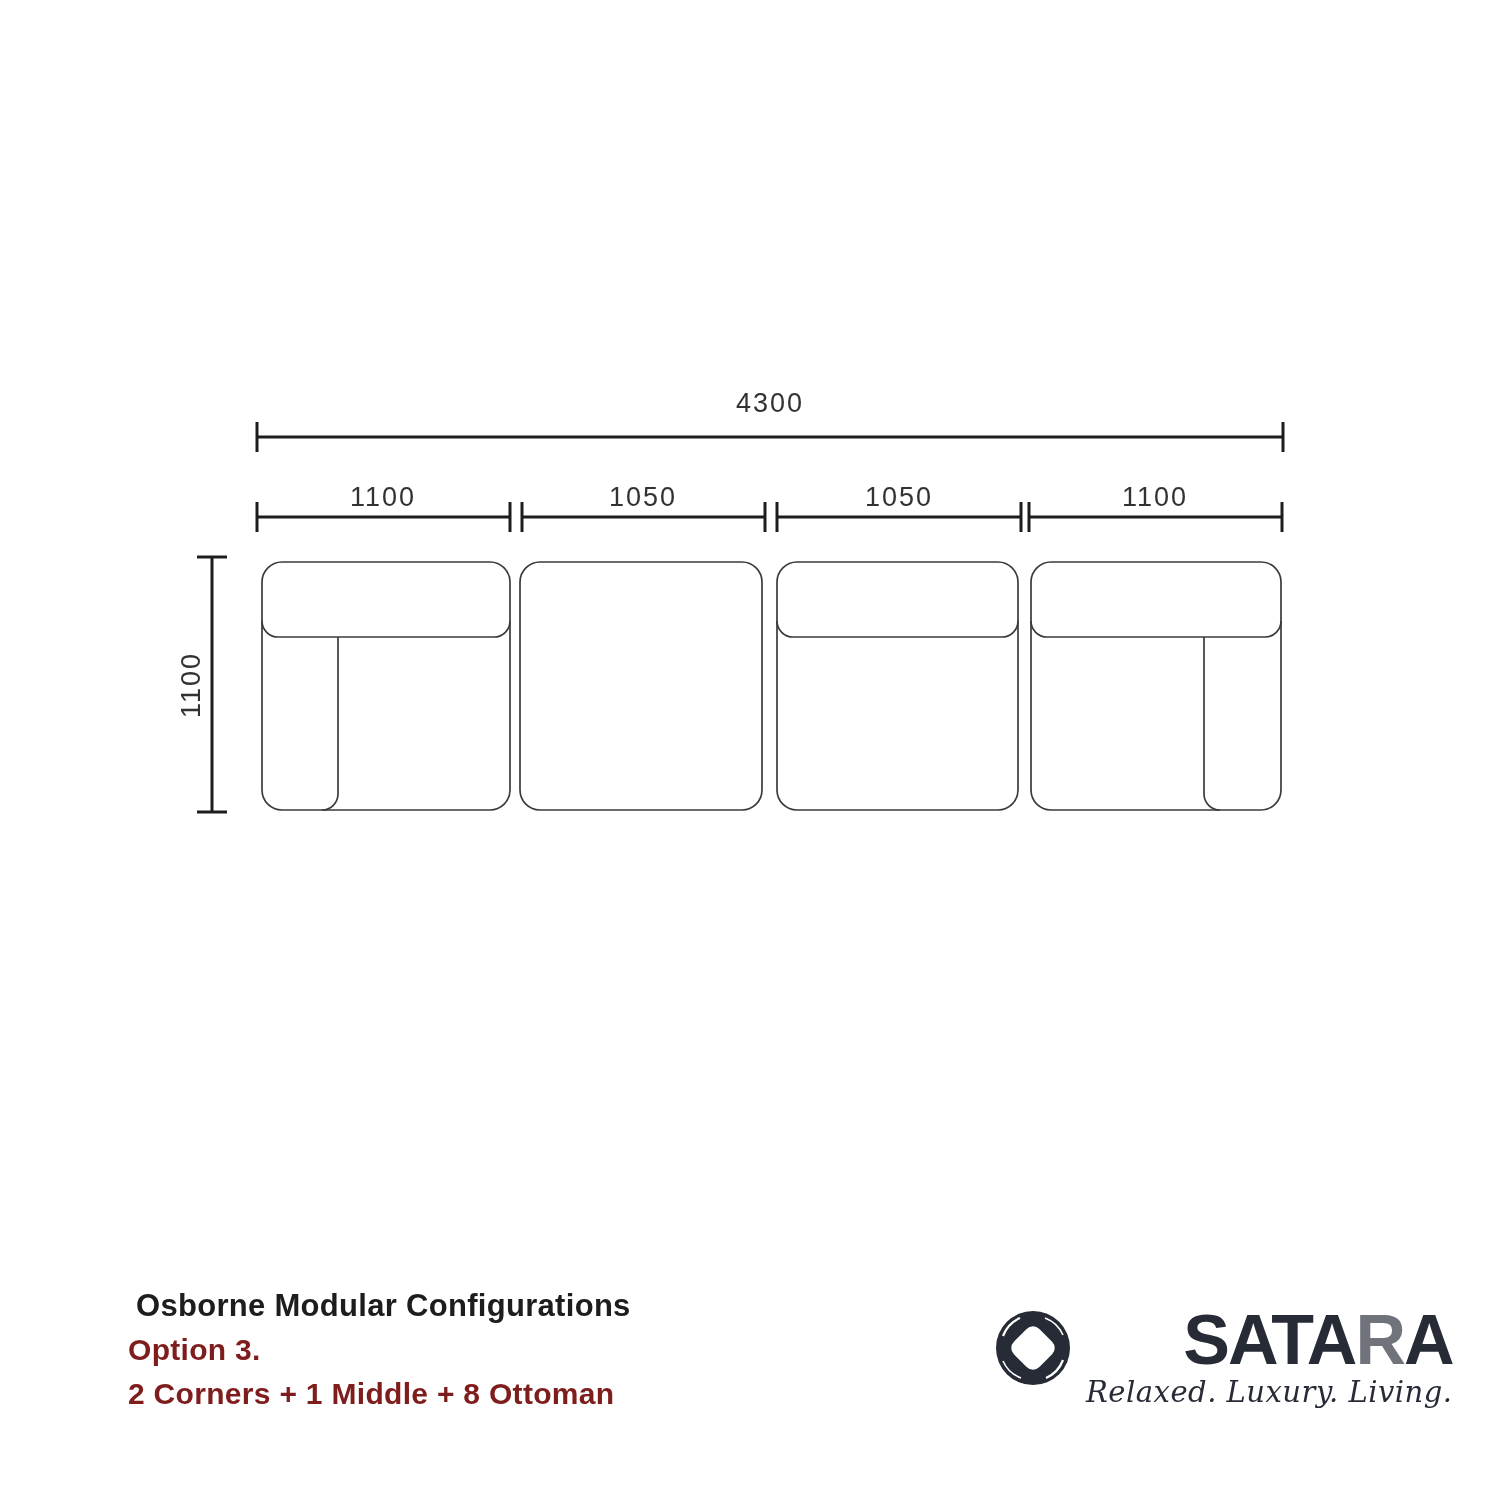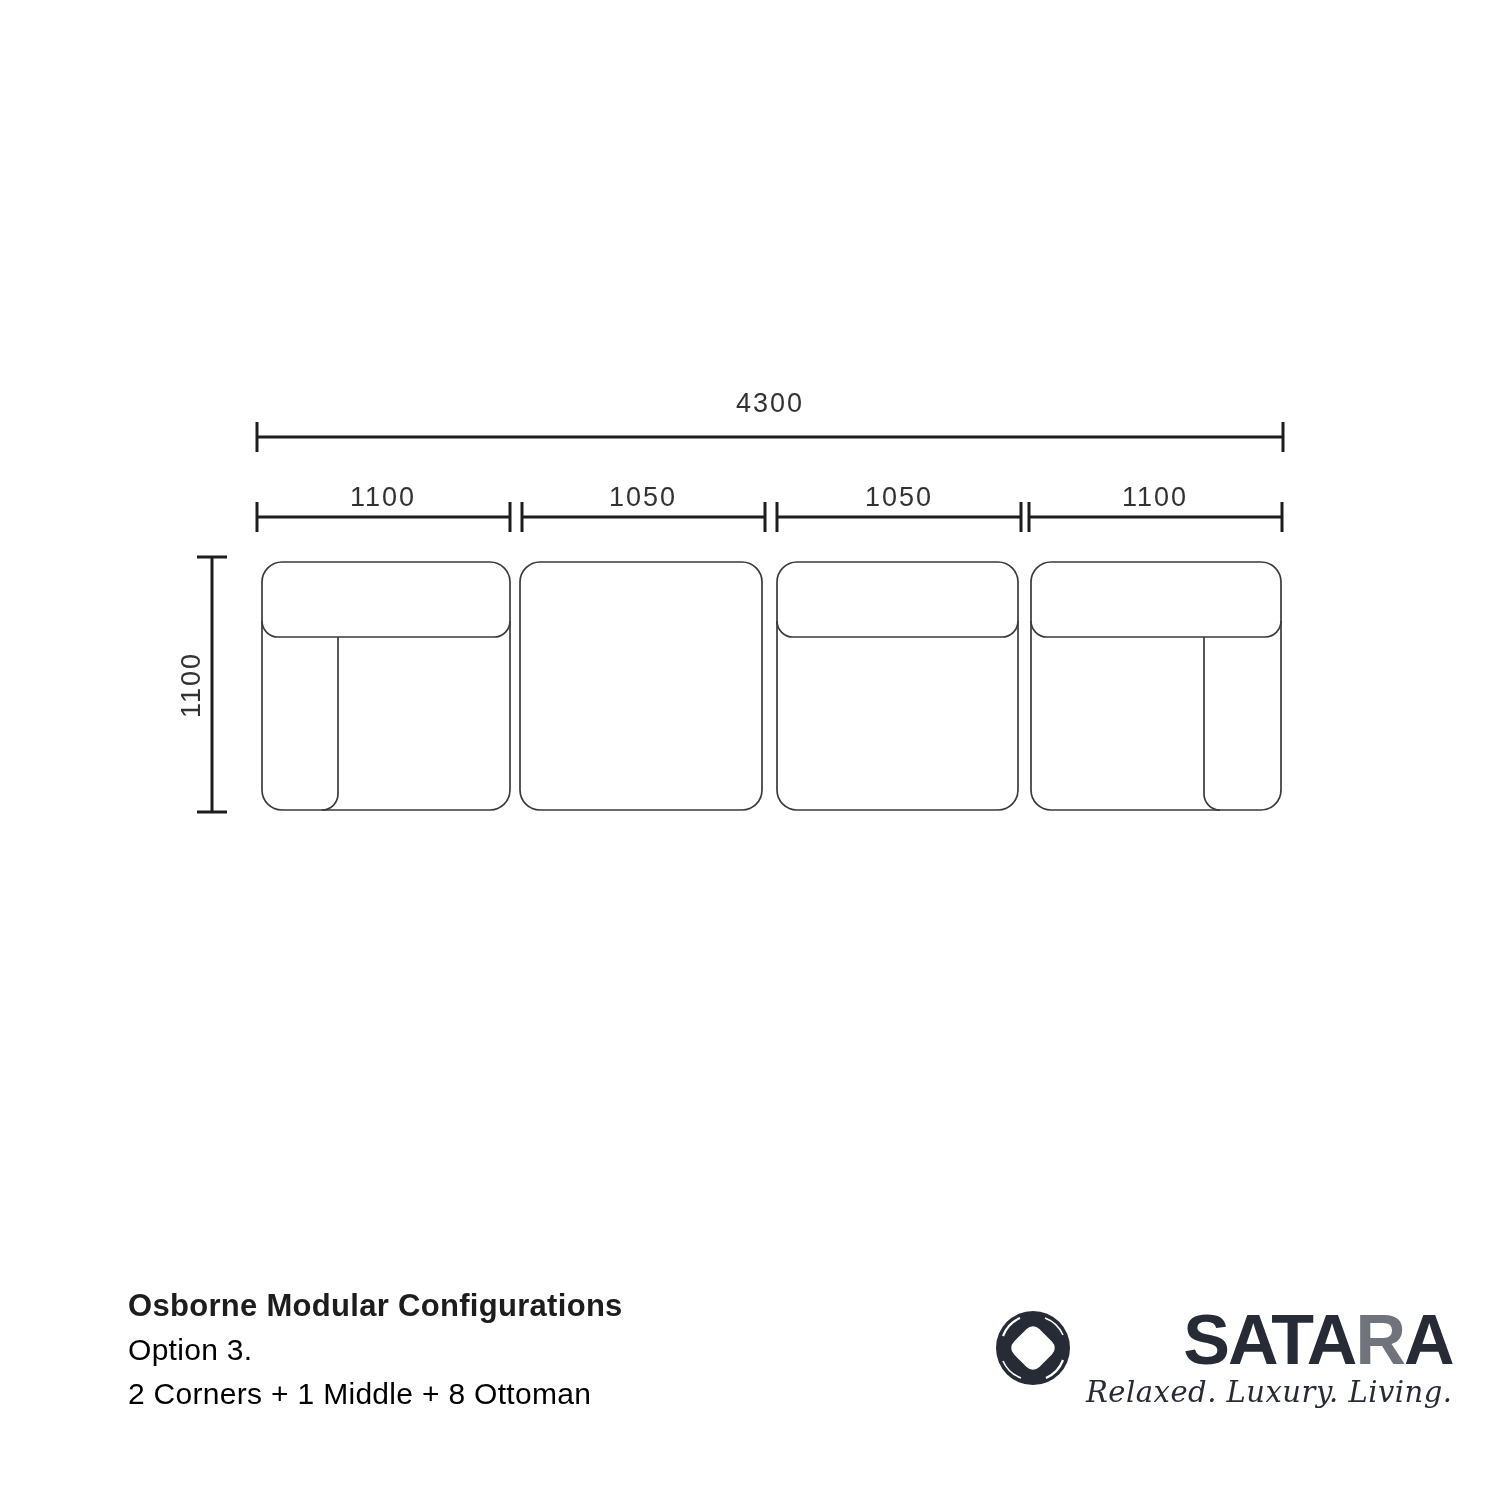--- a/index.html
+++ b/index.html
@@ -6,22 +6,22 @@
   body{
     width:1500px;height:1500px;position:relative;background:#ffffff;
     font-family:"Liberation Sans", sans-serif;overflow:hidden;
   }
   .stage{position:absolute;left:0;top:0;width:1500px;height:1092px;}
   svg text{font-family:"Liberation Sans", sans-serif;}
 
   .dim-label{font-size:27px;fill:#323232;letter-spacing:2px;}
 
   .caption{position:absolute;left:128px;top:1284px;color:#1d1d1d;}
-  .caption .title{font-size:31px;font-weight:700;line-height:44px;letter-spacing:.3px;}
-  .caption .line{font-size:30px;font-weight:400;line-height:44px;letter-spacing:.3px;color:#000000;}
+  .caption .title{font-size:31px;font-weight:700;line-height:44px;letter-spacing:.3px;margin-left:8px;}
+  .caption .line{font-size:30px;font-weight:700;line-height:44px;letter-spacing:.3px;color:#7f1d1d;}
 
   .brand{position:absolute;left:994px;top:1305px;display:flex;align-items:flex-start;gap:14px;}
   .brand .mark{width:78px;height:78px;margin-top:4px;}
   .brand .wordblock{display:flex;flex-direction:column;align-items:flex-end;}
   .brand .wordmark{
     font-size:70px;font-weight:800;letter-spacing:-2px;line-height:1.0;
     color:#272b36;white-space:nowrap;
   }
   .brand .wordmark .lt-gray{color:#70737c;}
   .brand .tagline{

